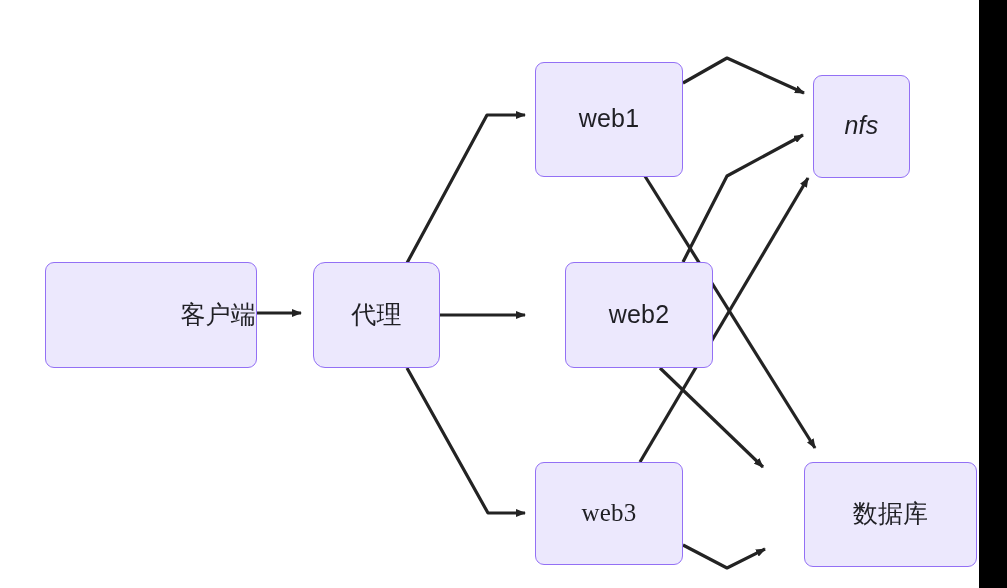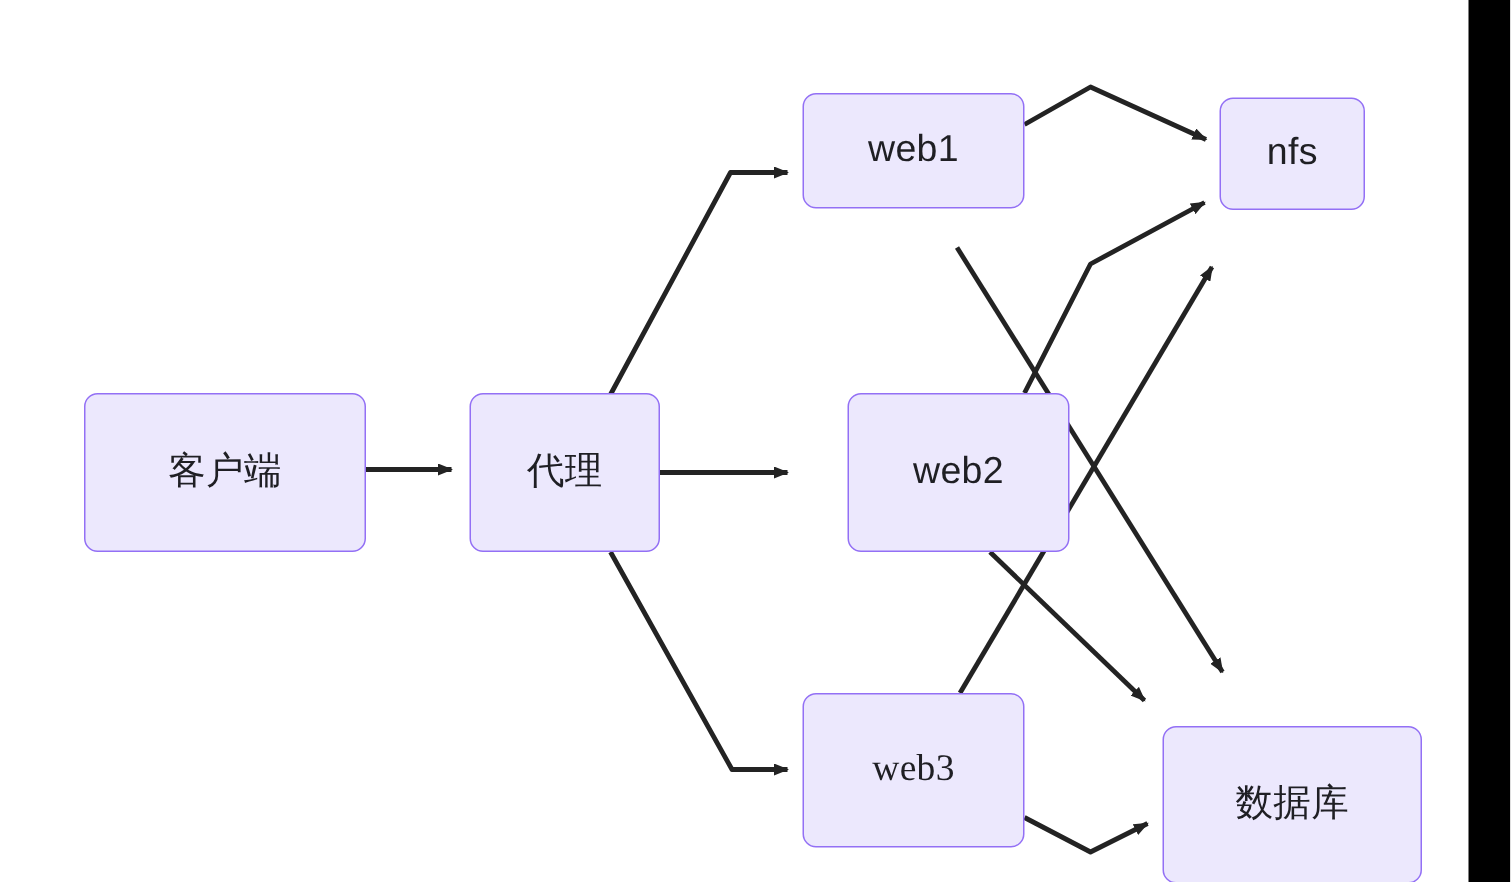--- a/index.html
+++ b/index.html
@@ -84,44 +84,44 @@
         <polyline points="407,368 488,513 525,513"></polyline>
         <polyline points="683,83 727,58 804,93"></polyline>
         <polyline points="638,165 815,448"></polyline>
         <polyline points="683,262 727,176 803,135"></polyline>
         <polyline points="660,368 763,467"></polyline>
         <polyline points="640,462 808,178"></polyline>
         <polyline points="683,545 727,568 765,549"></polyline>
       </g>
     </svg>
 
-    <div class="node cjk" style="left:56px;  top:262px; width:188px; height:106px;">
+    <div class="node cjk" style="left:45px;  top:262px; width:212px; height:106px;justify-content:flex-end;">
       <span class="node-label">客户端</span>
     </div>
 
-    <div class="node cjk" style="left:313px; top:262px; width:127px; height:106px;">
+    <div class="node cjk" style="left:313px; top:262px; width:127px; height:106px;border-radius:12px;">
       <span class="node-label">代理</span>
     </div>
 
-    <div class="node" style="left:535px; top:62px;  width:148px; height:77px;">
+    <div class="node" style="left:535px; top:62px;  width:148px; height:115px;">
       <span class="node-label">web1</span>
     </div>
 
     <div class="node" style="left:565px; top:262px; width:148px; height:106px;">
       <span class="node-label">web2</span>
     </div>
 
     <div class="node" style="left:535px; top:462px; width:148px; height:103px;font-family:Liberation Serif, serif;">
       <span class="node-label">web3</span>
     </div>
 
-    <div class="node" style="left:813px; top:65px;  width:97px;  height:75px;">
+    <div class="node" style="left:813px; top:75px;  width:97px;  height:103px;font-style:italic;">
       <span class="node-label">nfs</span>
     </div>
 
-    <div class="node cjk" style="left:775px; top:462px; width:173px; height:105px;margin-top:22px;">
+    <div class="node cjk" style="left:804px; top:462px; width:173px; height:105px;">
       <span class="node-label">数据库</span>
     </div>
 
   </div>
 
   <div id="gutter"></div>
 </div>
 
 </body></html>

